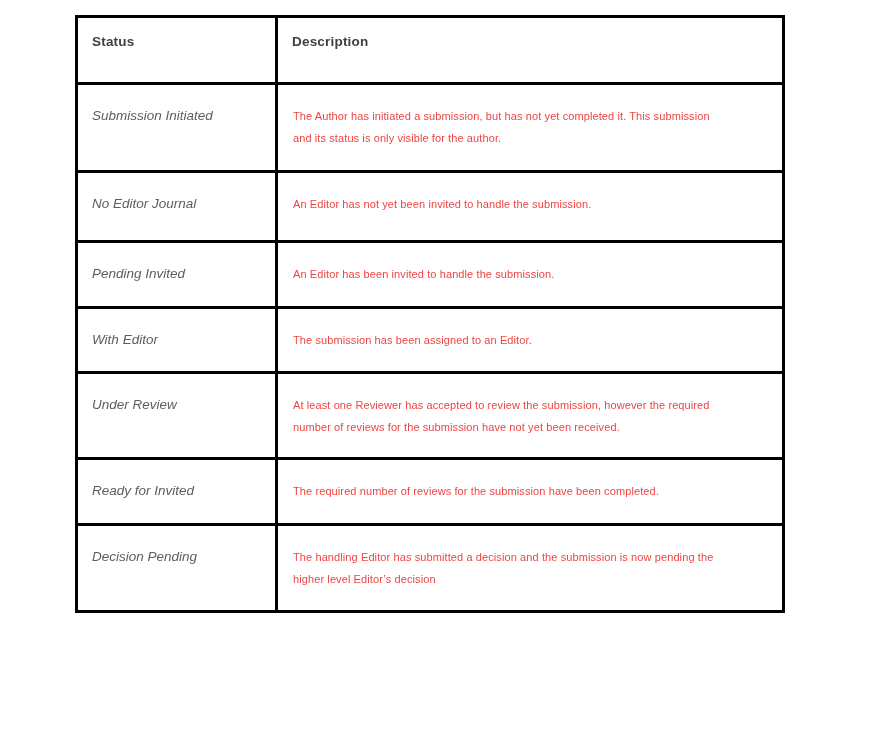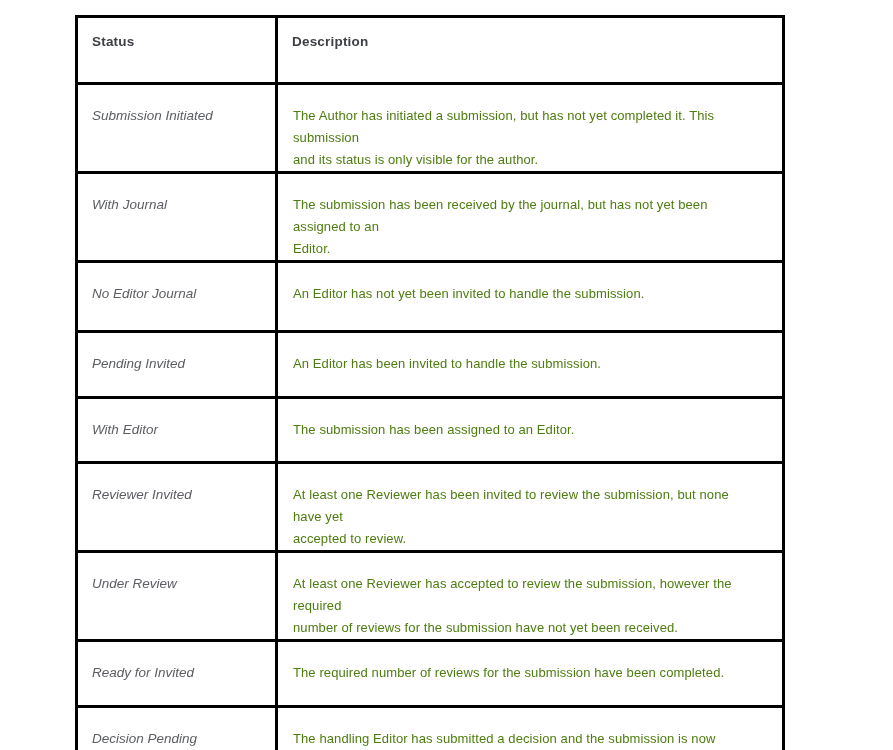--- a/index.html
+++ b/index.html
@@ -42,22 +42,22 @@
   }
   td.status-cell {
     padding: 20px 10px 0 14px;
     font-size: 13.5px;
     font-style: italic;
     color: #5b5d63;
     line-height: 22px;
   }
   td.desc-cell {
     padding: 20px 28px 0 15px;
-    font-size: 13px;
-    color: #4d7c0f;
+    font-size: 11px;
+    color: #ef4444;
     line-height: 22px;
     white-space: pre-line;
     letter-spacing: 0.1px;
   }
   tr.rh-88 td { height: 88px; margin-top: 32px; }
   tr.rh-84 td { height: 84px; }
   tr.rh-70 td { height: 70px; }
   tr.rh-66 td { height: 66px; }
   tr.rh-65 td { height: 65px; }
   tr.rh-86 td { height: 86px; }
@@ -77,41 +77,31 @@
         <th>Status</th>
         <th>Description</th>
       </tr>
     </thead>
     <tbody>
       <tr class="rh-88">
         <td class="status-cell">Submission Initiated</td>
         <td class="desc-cell">The Author has initiated a submission, but has not yet completed it. This submission
 and its status is only visible for the author.</td>
       </tr>
-      <tr class="rh-84">
-        <td class="status-cell">With Journal</td>
-        <td class="desc-cell">The submission has been received by the journal, but has not yet been assigned to an
-Editor.</td>
-      </tr>
       <tr class="rh-70">
         <td class="status-cell">No Editor Journal</td>
         <td class="desc-cell">An Editor has not yet been invited to handle the submission.</td>
       </tr>
       <tr class="rh-66">
         <td class="status-cell">Pending Invited</td>
         <td class="desc-cell">An Editor has been invited to handle the submission.</td>
       </tr>
       <tr class="rh-65">
         <td class="status-cell">With Editor</td>
         <td class="desc-cell">The submission has been assigned to an Editor.</td>
-      </tr>
-      <tr class="rh-86">
-        <td class="status-cell">Reviewer Invited</td>
-        <td class="desc-cell">At least one Reviewer has been invited to review the submission, but none have yet
-accepted to review.</td>
       </tr>
       <tr class="rh-86">
         <td class="status-cell">Under Review</td>
         <td class="desc-cell">At least one Reviewer has accepted to review the submission, however the required
 number of reviews for the submission have not yet been received.</td>
       </tr>
       <tr class="rh-66">
         <td class="status-cell">Ready for Invited</td>
         <td class="desc-cell">The required number of reviews for the submission have been completed.</td>
       </tr>

